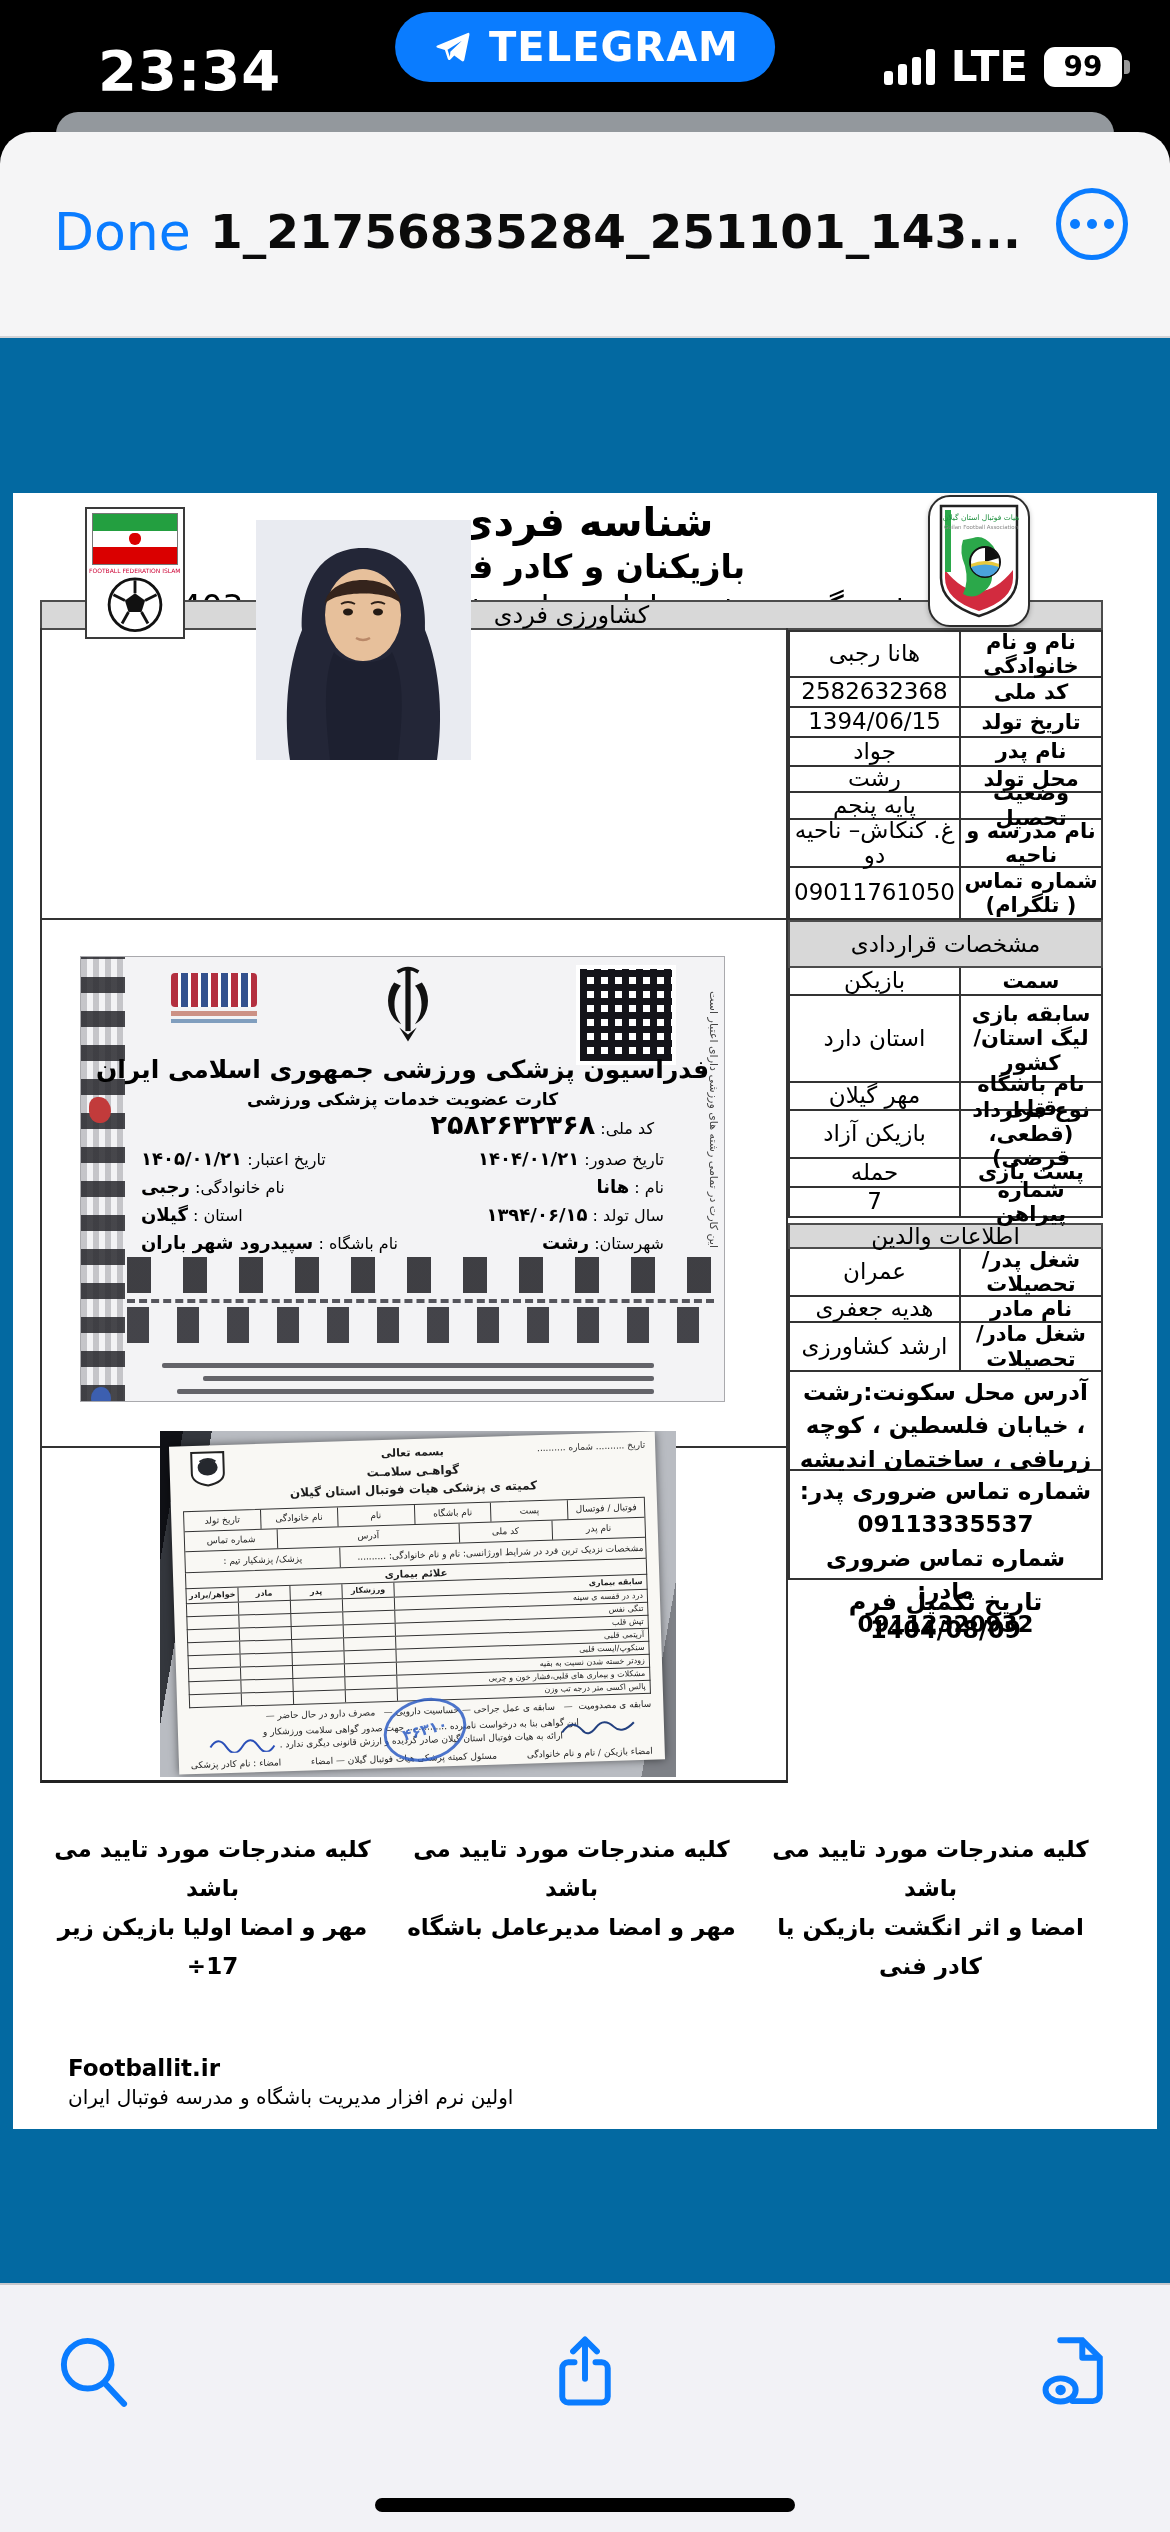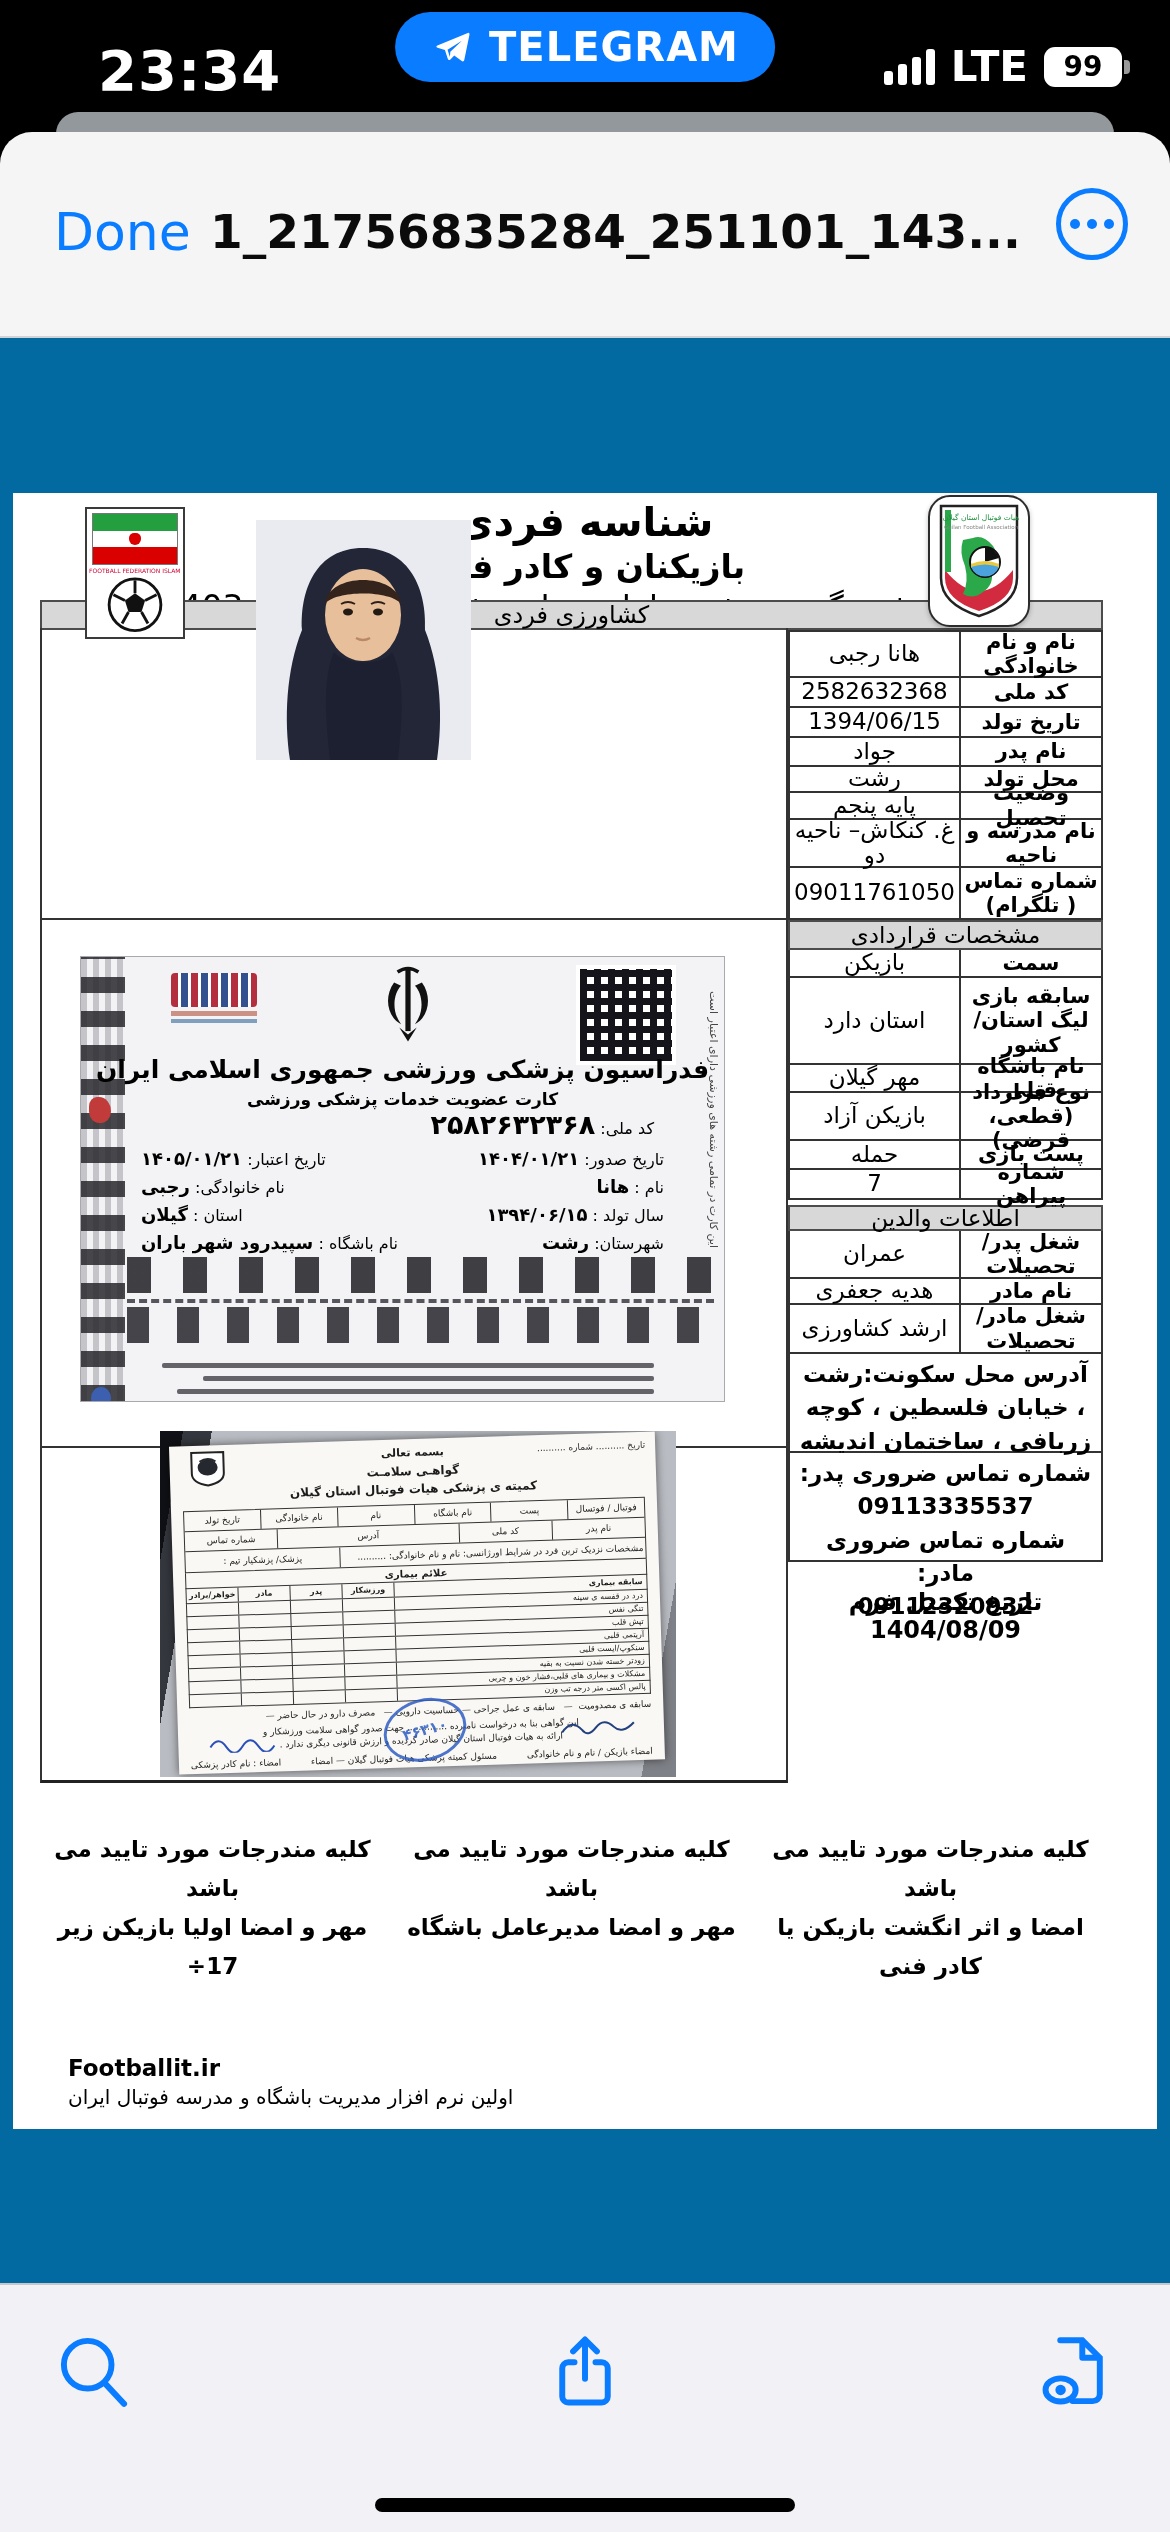--- a/index.html
+++ b/index.html
@@ -307,21 +307,21 @@
           </div>
         <div class="irow" style="height:48px">
             <div class="ilabel">نام مدرسه و ناحیه</div>
             <div class="ival">غ. کنکاش– ناحیه دو</div>
           </div>
         <div class="irow" style="height:52px">
             <div class="ilabel">شماره تماس ( تلگرام)</div>
             <div class="ival">09011761050</div>
           </div>
 
-        <div class="colbar" style="height:30px">مشخصات قراردادی</div>
+        <div class="colbar" style="height:48px">مشخصات قراردادی</div>
         <div class="irow" style="height:28px">
             <div class="ilabel">سمت</div>
             <div class="ival">بازیکن</div>
           </div>
         <div class="irow" style="height:87px">
             <div class="ilabel">سابقه بازی لیگ استان/ کشور</div>
             <div class="ival">استان دارد</div>
           </div>
         <div class="irow" style="height:28px">
             <div class="ilabel">نام باشگاه قبلی</div>

